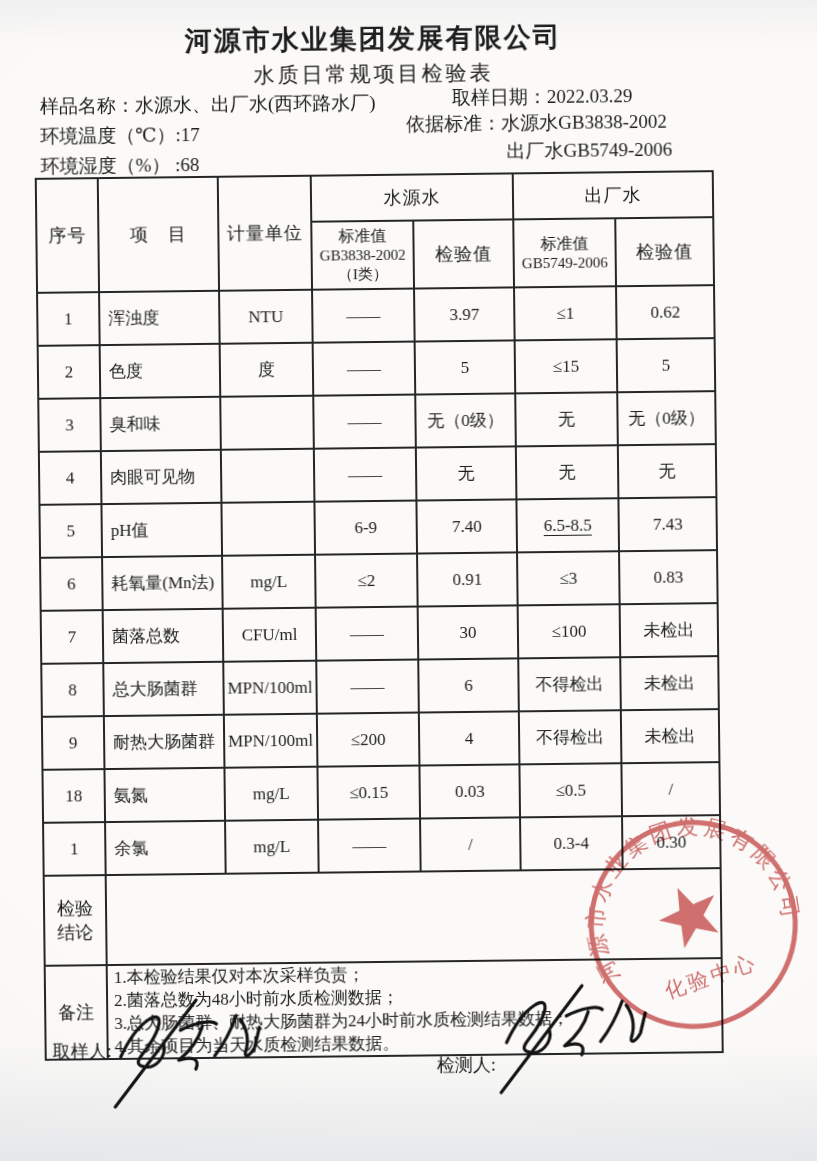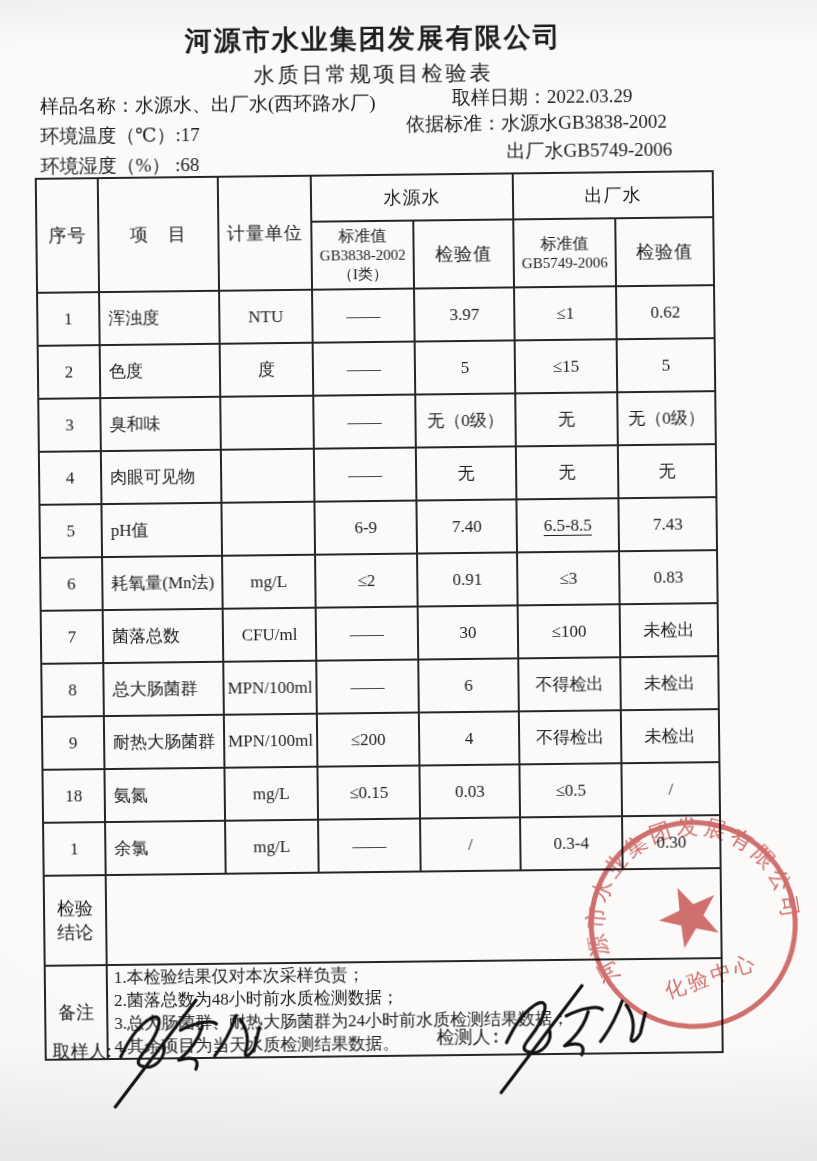--- a/index.html
+++ b/index.html
@@ -215,21 +215,21 @@
 
     <div class="sigzone">
       <span class="siglabel" style="left:8px;top:1014px;">取样人:</span>
       <svg class="sig-svg" style="left:52px;top:972px;" width="195" height="115" viewBox="0 0 195 115">
         <path d="M100,4 L18,110"></path>
         <path d="M24,60 C42,22 68,10 62,30 C56,52 34,64 44,69 C58,75 70,60 67,48"></path>
         <path d="M84,34 C100,26 116,24 120,28 M106,30 C102,44 92,56 82,64 C94,60 104,62 99,73"></path>
         <path d="M140,20 C134,36 126,50 118,60"></path>
         <path d="M144,24 C150,32 153,44 149,56 C147,63 153,61 158,52 L163,32"></path>
       </svg>
-      <span class="siglabel" style="left:392px;top:1004px;font-family:Liberation Mono, monospace;">检测人:</span>
+      <span class="siglabel" style="left:392px;top:1032px;">检测人:</span>
       <svg class="sig-svg" style="left:438px;top:962px;" width="195" height="115" viewBox="0 0 195 115">
         <path d="M100,4 L18,110"></path>
         <path d="M24,60 C42,22 68,10 62,30 C56,52 34,64 44,69 C58,75 70,60 67,48"></path>
         <path d="M84,34 C100,26 116,24 120,28 M106,30 C102,44 92,56 82,64 C94,60 104,62 99,73"></path>
         <path d="M140,20 C134,36 126,50 118,60"></path>
         <path d="M144,24 C150,32 153,44 149,56 C147,63 153,61 158,52 L163,32"></path>
       </svg>
     </div>
 
     <svg class="stamp" viewBox="0 0 220 220">

